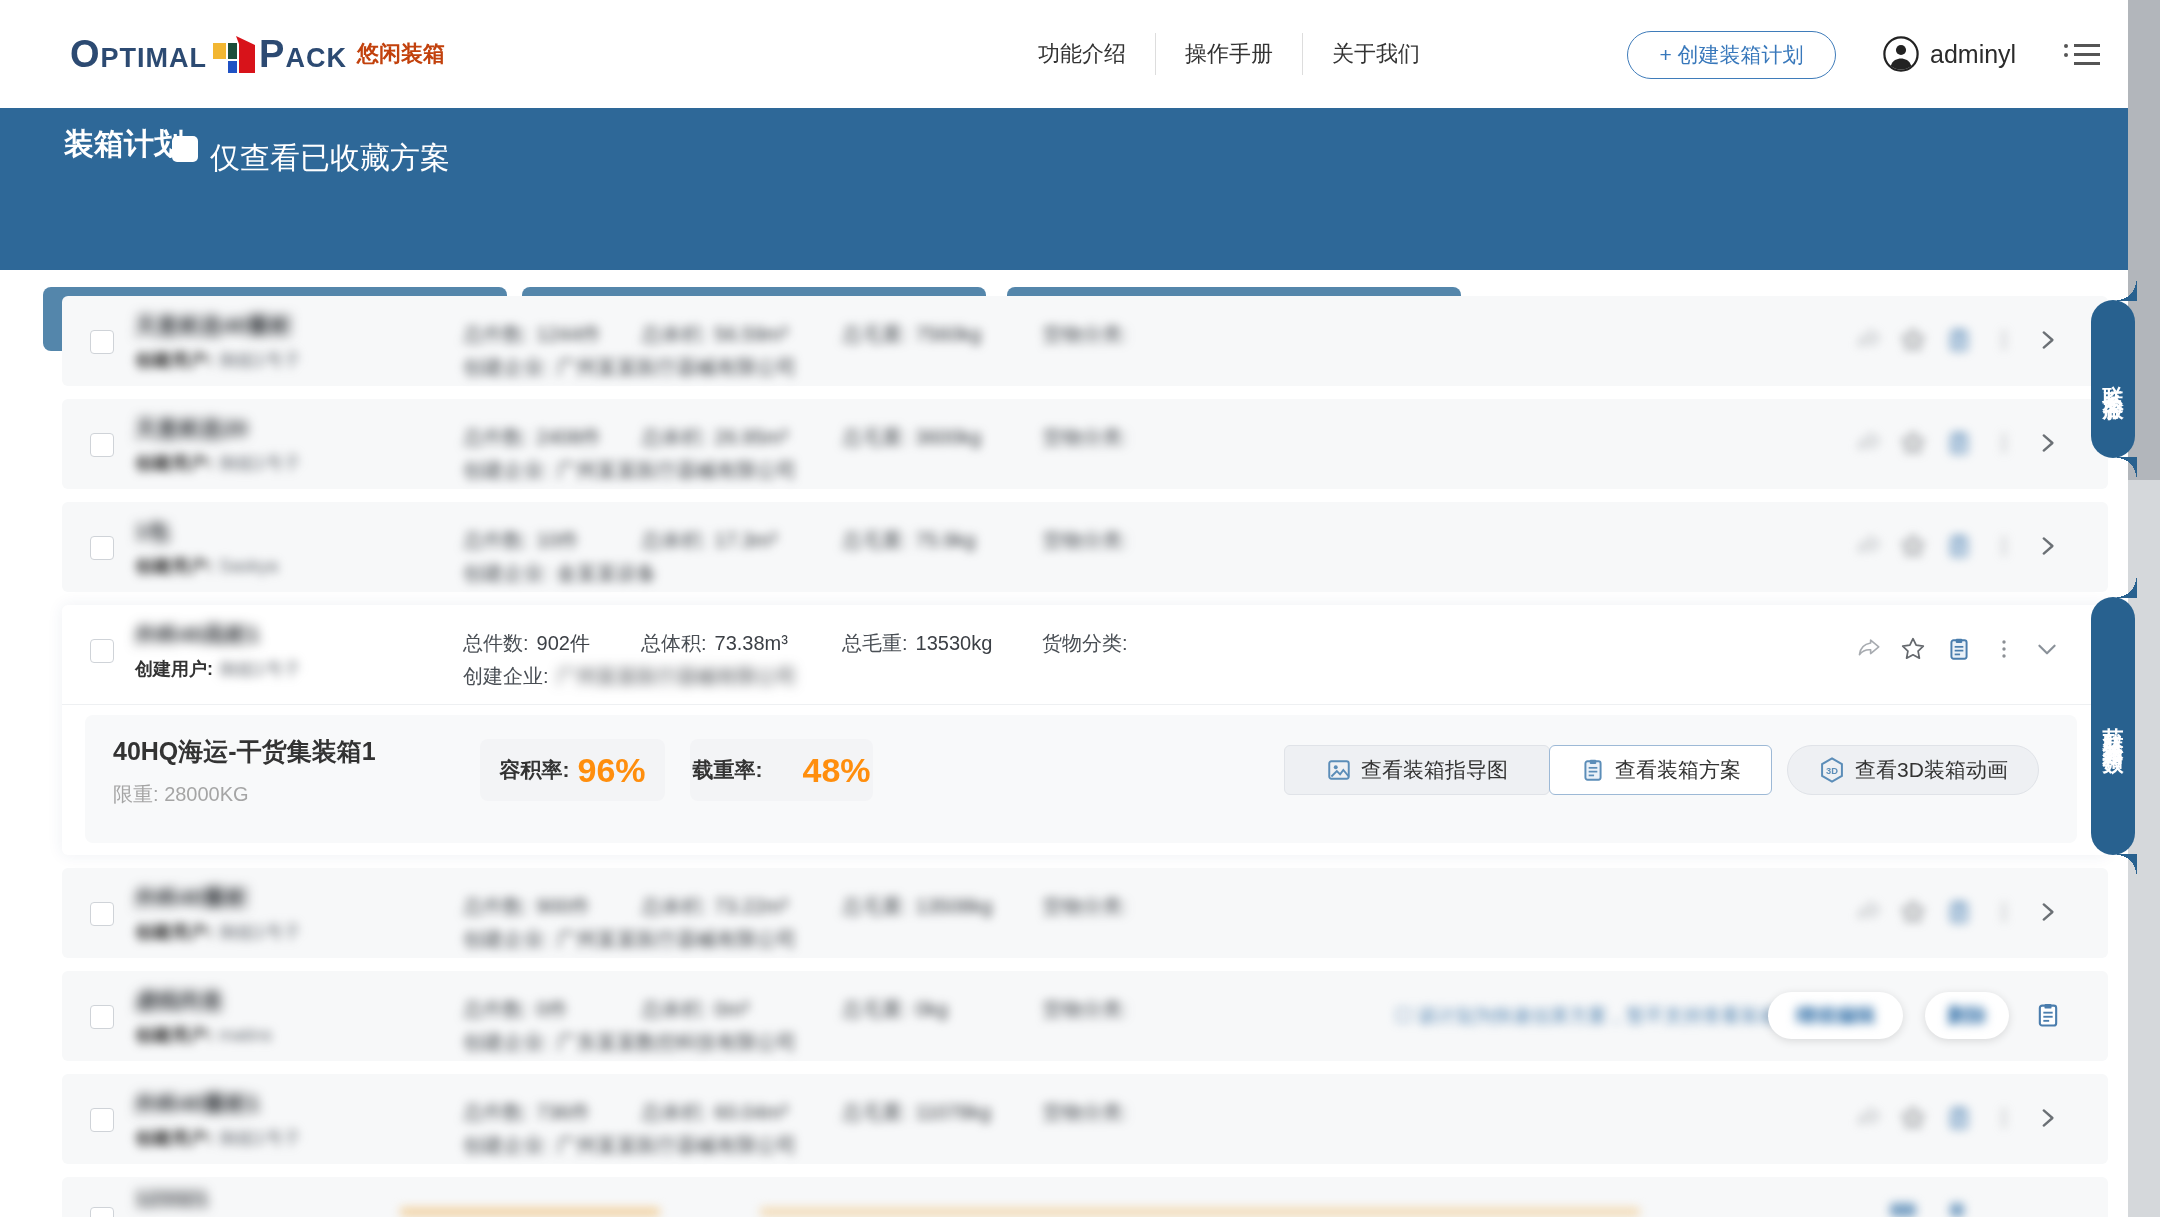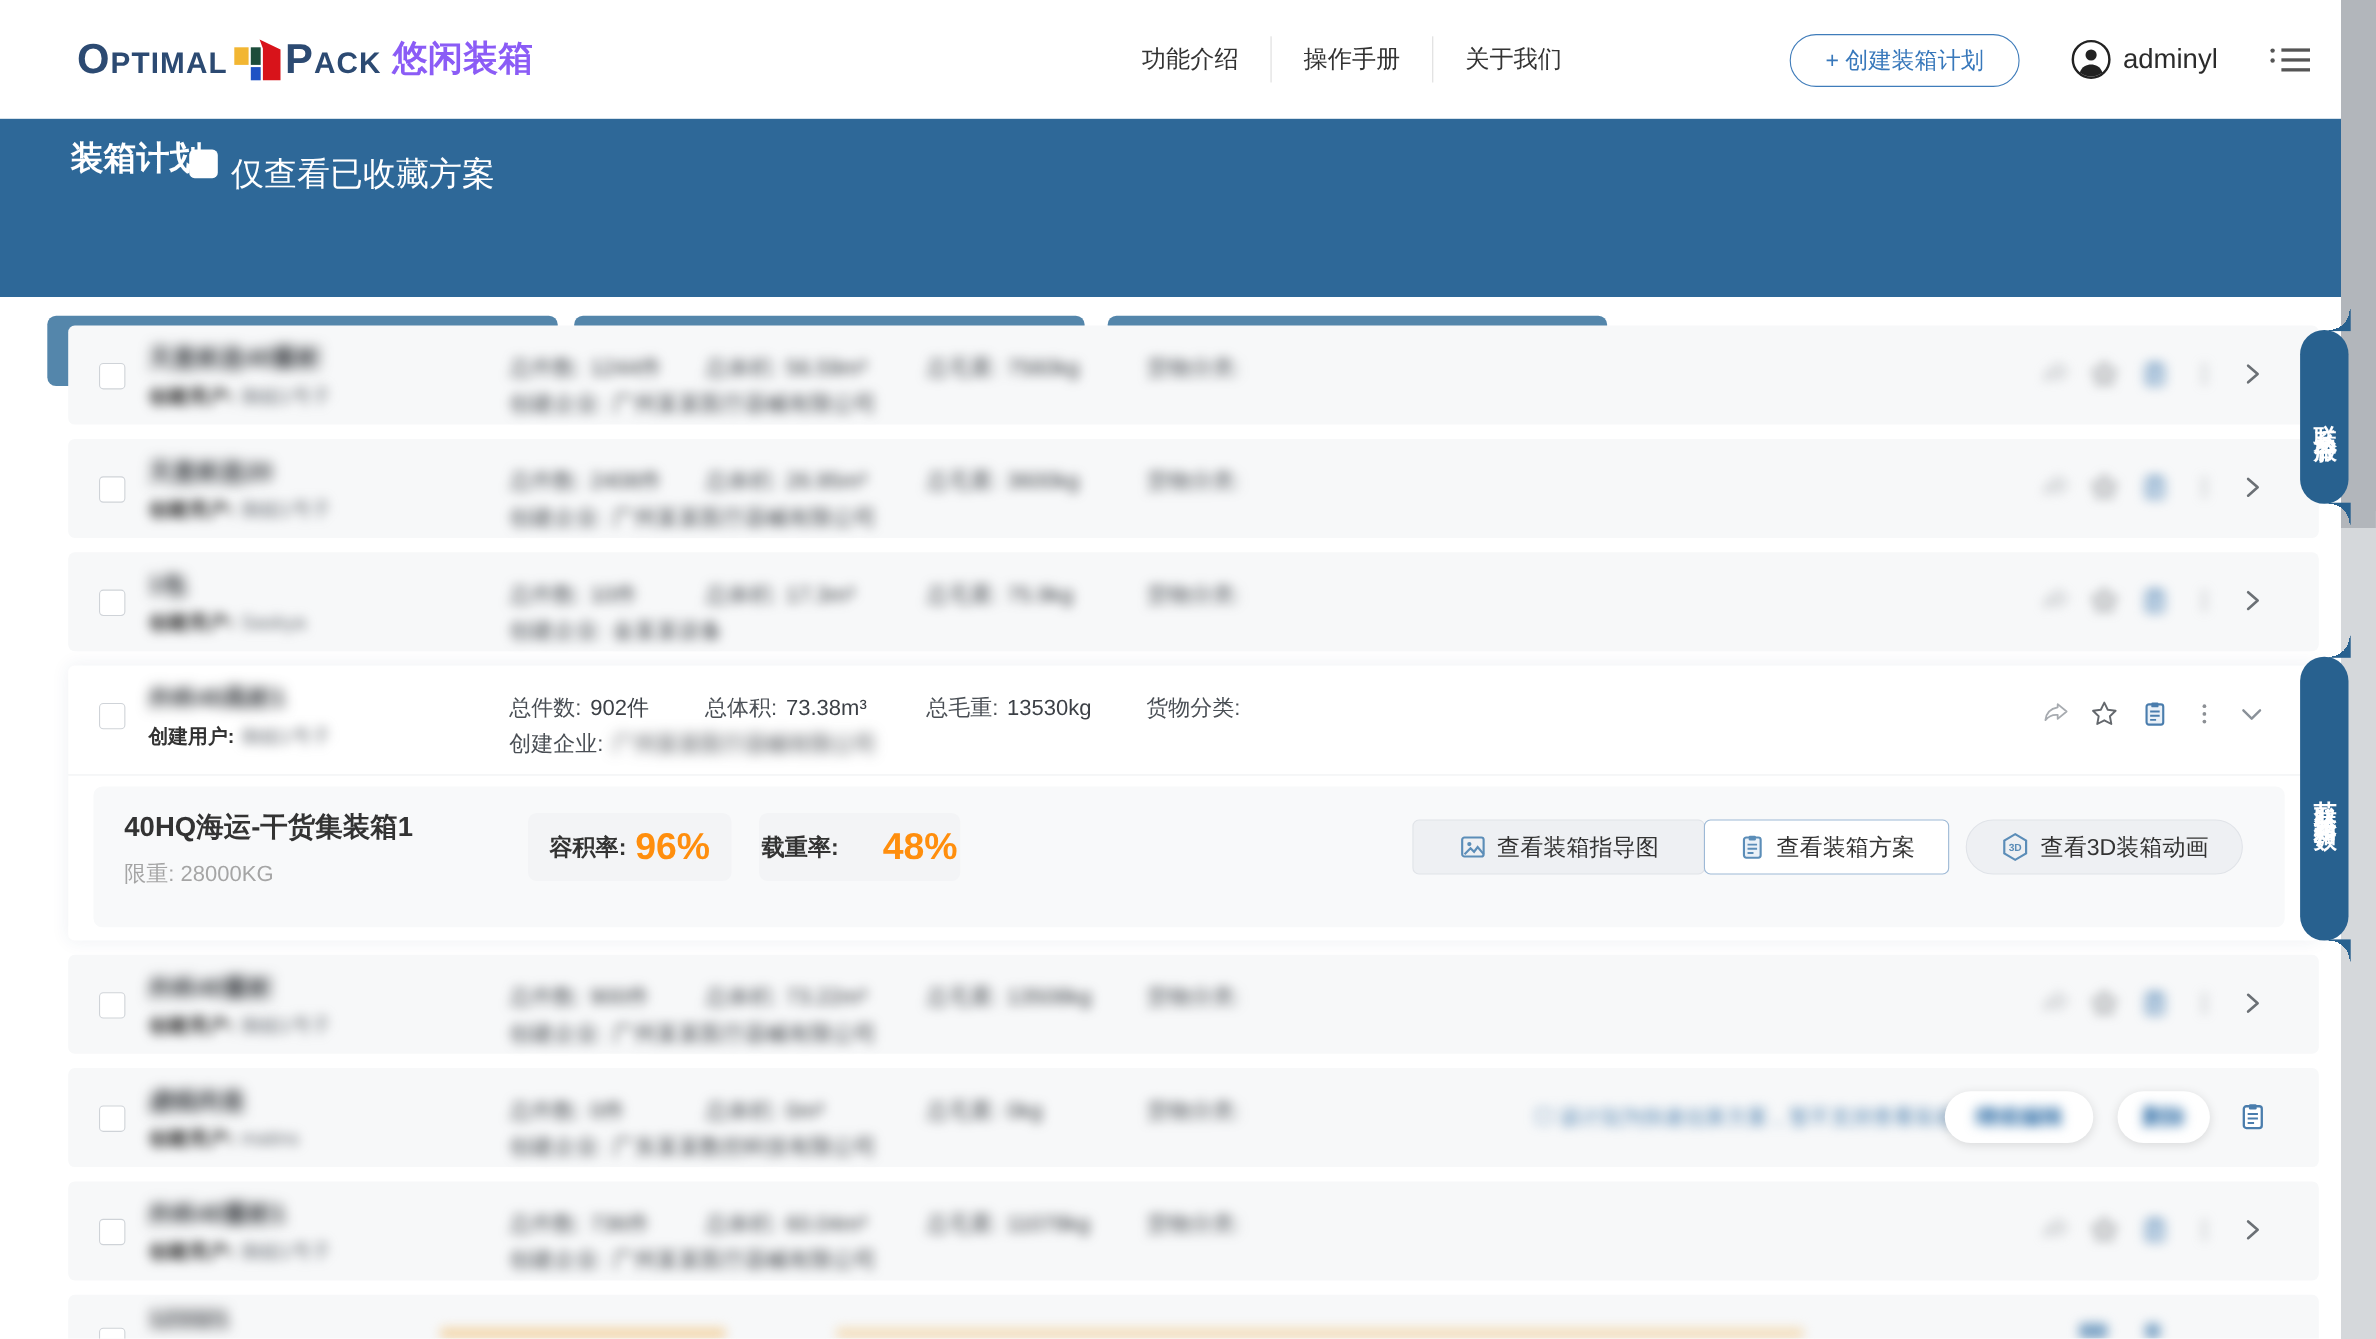--- a/index.html
+++ b/index.html
@@ -4,21 +4,21 @@
 <style>
   html,body{margin:0;padding:0;}
   body{
     width:2160px;height:1217px;position:relative;overflow:hidden;background:#fff;
     font-family:"Liberation Sans","DejaVu Sans",sans-serif;color:#333;
   }
   
   .navbar{position:absolute;left:0;top:0;width:1996px;height:108px;background:#fff;}
   .logo{position:absolute;left:70px;top:0;height:108px;display:flex;align-items:center;}
   .logo-word{font-variant:small-caps;font-weight:bold;font-size:38px;color:#2c4a72;letter-spacing:1px;}
-  .logo-cn{font-size:32px;font-weight:bold;color:#8b5cf6;margin-left:10px;}
+  .logo-cn{font-size:22px;font-weight:bold;color:#c2410c;margin-left:10px;}
   .logo-mark{width:48px;height:48px;margin:0 2px;}
   .nav{position:absolute;left:1009px;top:0;height:108px;display:flex;align-items:center;}
   .nav-item{font-size:22px;color:#333;padding:6px 29px;cursor:pointer;}
   .nav-item+.nav-item{border-left:1px solid #ddd;}
   .create-btn{position:absolute;left:1627px;top:31px;width:207px;height:46px;border:1px solid #3f7cba;
     border-radius:24px;color:#3878bb;font-size:21px;display:flex;align-items:center;justify-content:center;background:#fff;cursor:pointer;}
   .user{position:absolute;left:1882px;top:0;height:108px;display:flex;align-items:center;cursor:pointer;}
   .user-name{font-size:25px;color:#2b2b2b;margin-left:10px;}
   .menu-icon{position:absolute;left:2064px;top:41px;width:36px;height:27px;cursor:pointer;}
   .menu-icon .mrow{display:flex;align-items:center;height:9px;}

